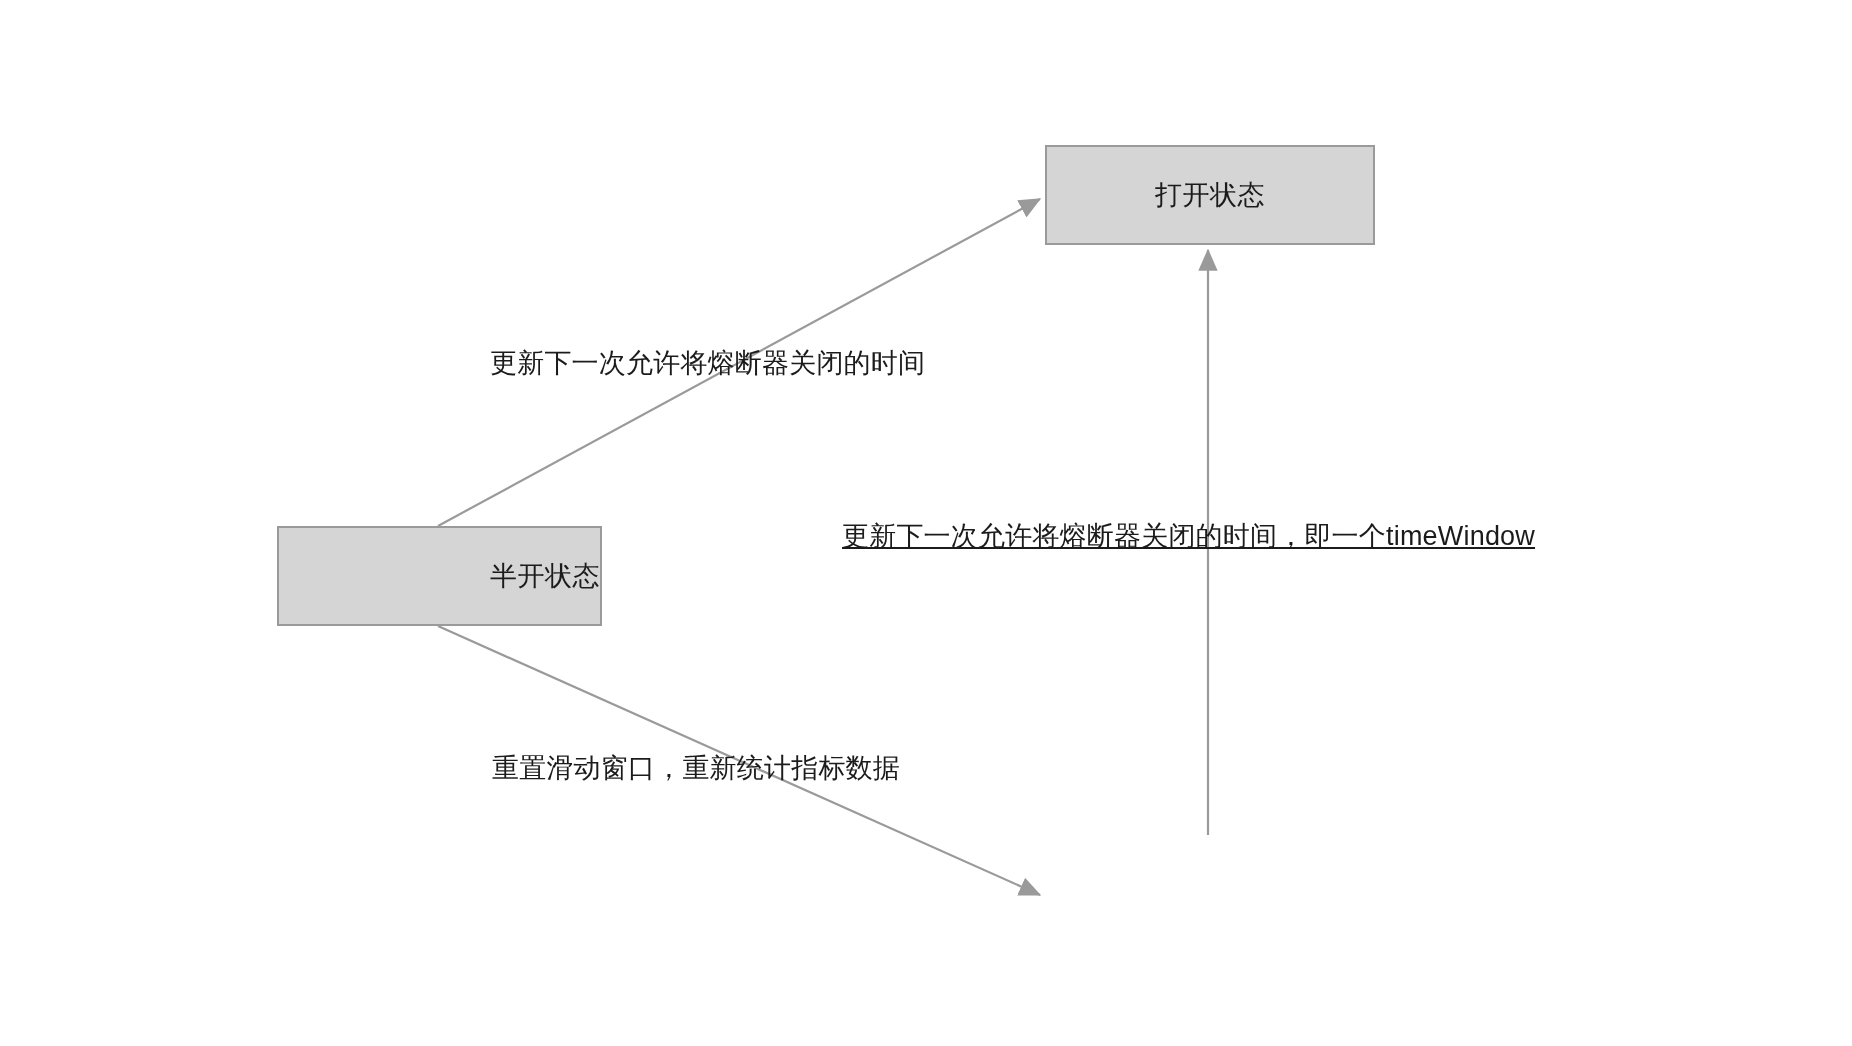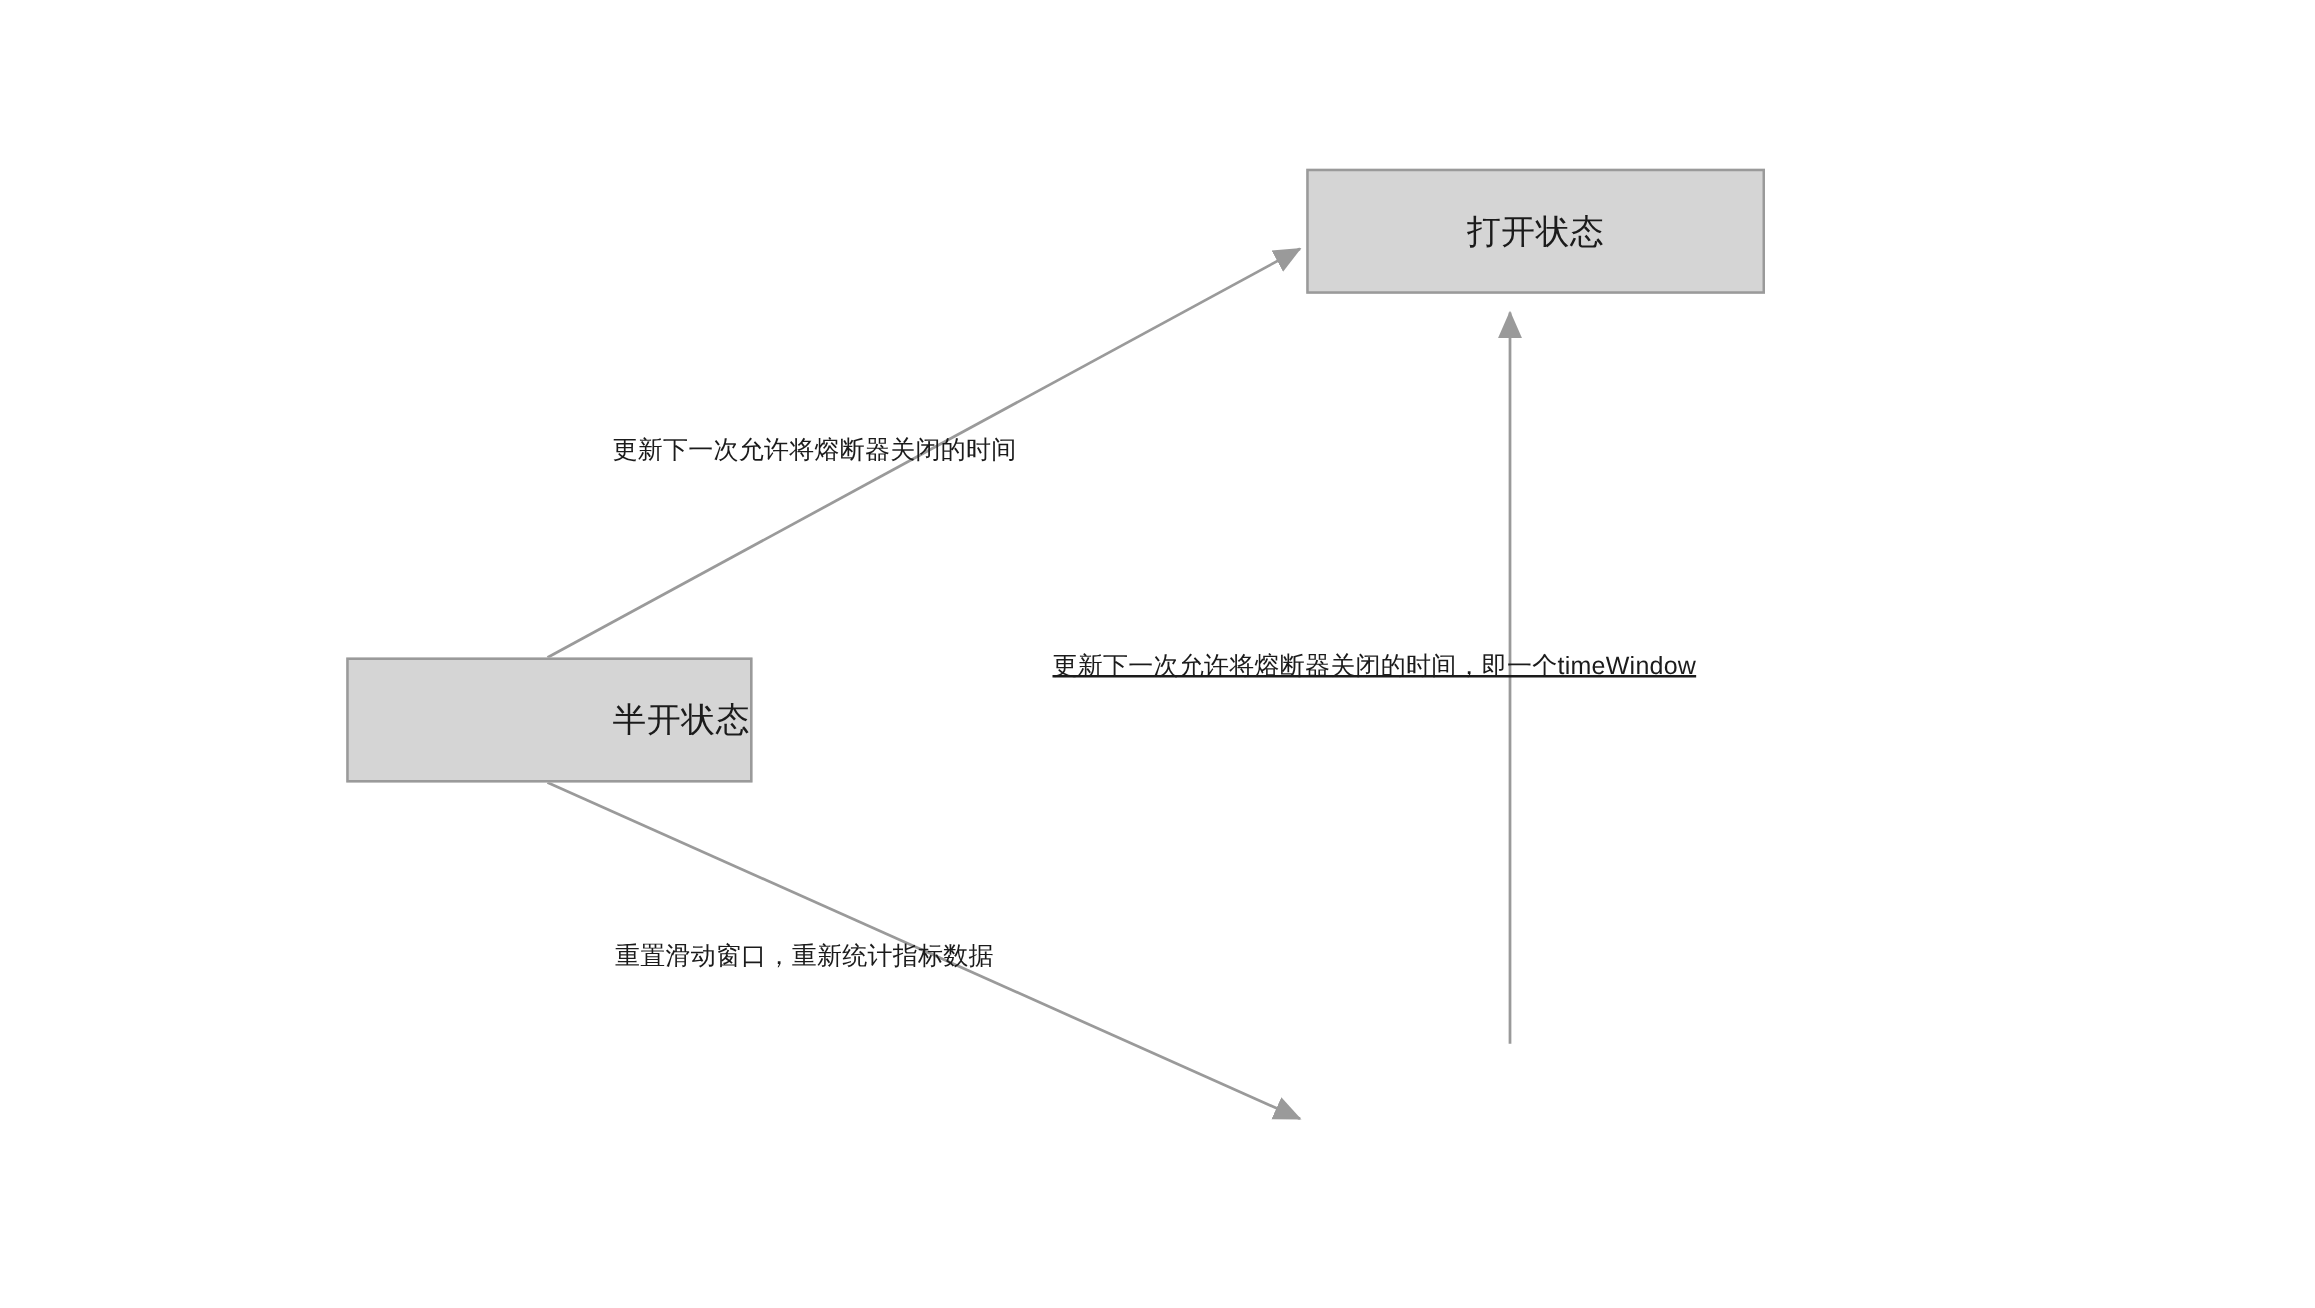--- a/index.html
+++ b/index.html
@@ -37,21 +37,21 @@
   }
   .node-label {
     font-size: 27px;
     color: #1b1b1b;
     line-height: 1;
     letter-spacing: 0.5px;
     white-space: nowrap;
   }
   .edge-label {
     position: absolute;
-    font-size: 20px;
+    font-size: 27px;
     color: #1b1b1b;
     line-height: 1;
     white-space: nowrap;
     letter-spacing: 0.2px;
   }
 </style>
 </head>
 <body>
 
 <div id="canvas">
@@ -63,21 +63,21 @@
       </marker>
     </defs>
 
     <line x1="438" y1="526" x2="1040" y2="199" stroke="#9a9a9a" stroke-width="2.2" marker-end="url(#arrowhead)"></line>
 
     <line x1="438" y1="626" x2="1040" y2="895" stroke="#9a9a9a" stroke-width="2.2" marker-end="url(#arrowhead)"></line>
 
     <line x1="1208" y1="835" x2="1208" y2="250" stroke="#9a9a9a" stroke-width="2.2" marker-end="url(#arrowhead)"></line>
   </svg>
 
-  <div class="node" style="left:1045px; top:135px; width:367px; height:100px;align-items:center;">
+  <div class="node" style="left:1045px; top:145px; width:330px; height:100px;align-items:center;">
     <span class="node-label">打开状态</span>
   </div>
 
   <div class="node" style="left:277px; top:526px; width:325px; height:100px;justify-content:flex-end;">
     <span class="node-label">半开状态</span>
   </div>
 
 
   <div class="edge-label" style="left:490px; top:350px;">更新下一次允许将熔断器关闭的时间</div>
 

